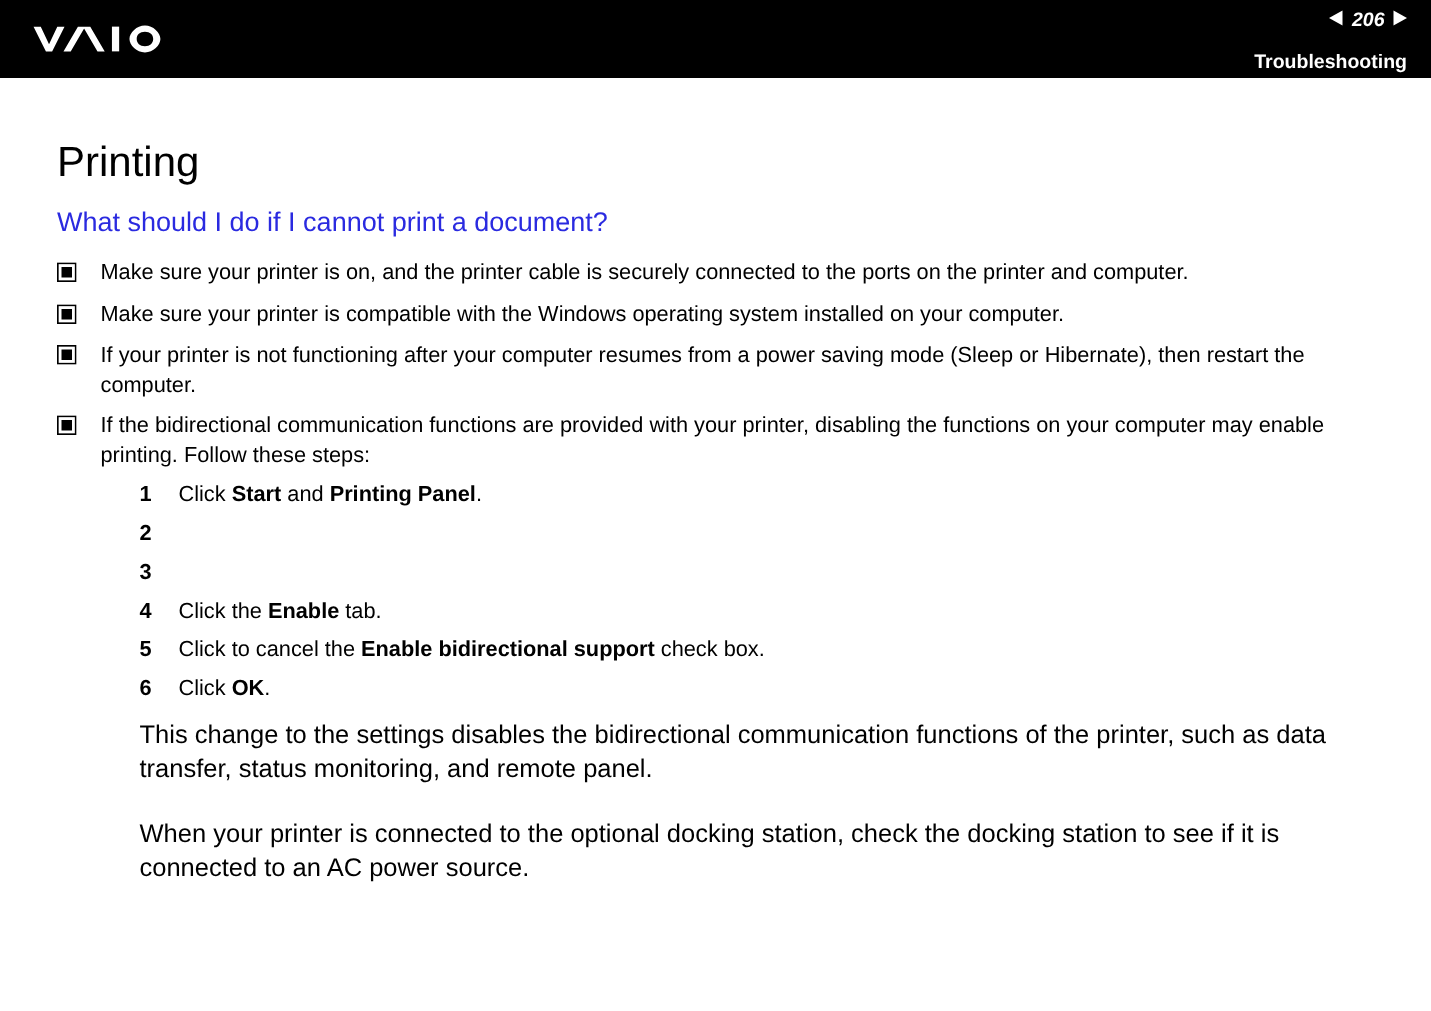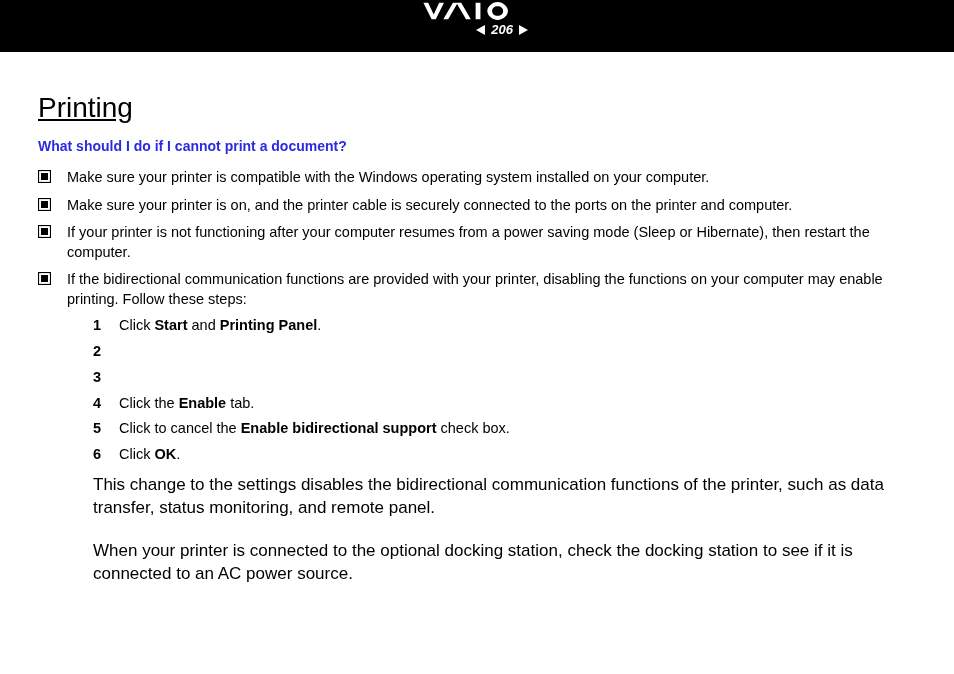--- a/index.html
+++ b/index.html
@@ -12,21 +12,20 @@
       position: relative;
     }
     .header {
       background: #000;
       color: #fff;
       height: 52px;
       display: flex;
       align-items: center;
       justify-content: space-between;
       padding: 0 16px;
-      flex-direction: column;
     }
     .logo {
       display: flex;
       align-items: center;
       height: 100%;
     }
     .logo svg { height: 22px; }
     .header-right {
       display: flex;
       flex-direction: column;
@@ -54,26 +53,25 @@
       font-weight: bold;
       margin-top: 11px;
     }
     .content {
       padding: 40px 38px 20px 38px;
     }
     .h1 {
       font-size: 28px;
       font-weight: normal;
       margin-bottom: 14px;
-      text-decoration: underline;
     }
     .h2 {
-      font-size: 14px;
+      font-size: 18px;
       color: #2a2ae0;
-      font-weight: bold;
+      font-weight: normal;
       margin-bottom: 14px;
     }
     .bullets {
       list-style: none;
       margin: 0;
       padding: 0;
     }
     .bullets > li {
       display: flex;
       align-items: flex-start;
@@ -136,30 +134,30 @@
   <div class="h2">What should I do if I cannot print a document?</div>
 
   <ul class="bullets">
     <li>
       <span class="bul-mark">
           <svg width="13" height="13">
             <rect x="0.5" y="0.5" width="12" height="12" fill="none" stroke="#000" stroke-width="1.2"></rect>
             <rect x="3" y="3" width="7" height="7" fill="#000"></rect>
           </svg>
         </span>
+      <span class="bul-text">Make sure your printer is on, and the printer cable is securely connected to the ports on the printer and computer.</span>
+    </li>
+    <li>
+      <span class="bul-mark">
+          <svg width="13" height="13">
+            <rect x="0.5" y="0.5" width="12" height="12" fill="none" stroke="#000" stroke-width="1.2"></rect>
+            <rect x="3" y="3" width="7" height="7" fill="#000"></rect>
+          </svg>
+        </span>
       <span class="bul-text">Make sure your printer is compatible with the Windows operating system installed on your computer.</span>
-    </li>
-    <li>
-      <span class="bul-mark">
-          <svg width="13" height="13">
-            <rect x="0.5" y="0.5" width="12" height="12" fill="none" stroke="#000" stroke-width="1.2"></rect>
-            <rect x="3" y="3" width="7" height="7" fill="#000"></rect>
-          </svg>
-        </span>
-      <span class="bul-text">Make sure your printer is on, and the printer cable is securely connected to the ports on the printer and computer.</span>
     </li>
     <li>
       <span class="bul-mark">
           <svg width="13" height="13">
             <rect x="0.5" y="0.5" width="12" height="12" fill="none" stroke="#000" stroke-width="1.2"></rect>
             <rect x="3" y="3" width="7" height="7" fill="#000"></rect>
           </svg>
         </span>
       <span class="bul-text">If your printer is not functioning after your computer resumes from a power saving mode (Sleep or Hibernate), then restart the computer.</span>
     </li>

